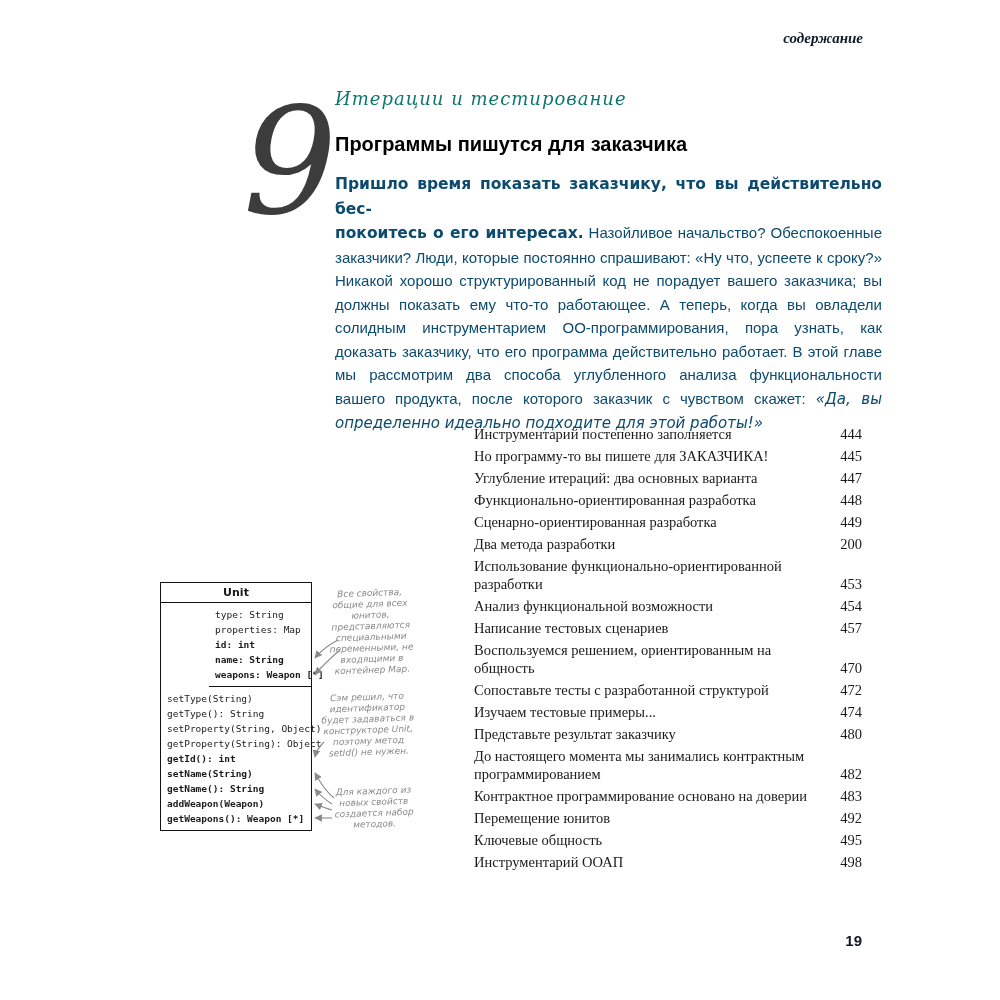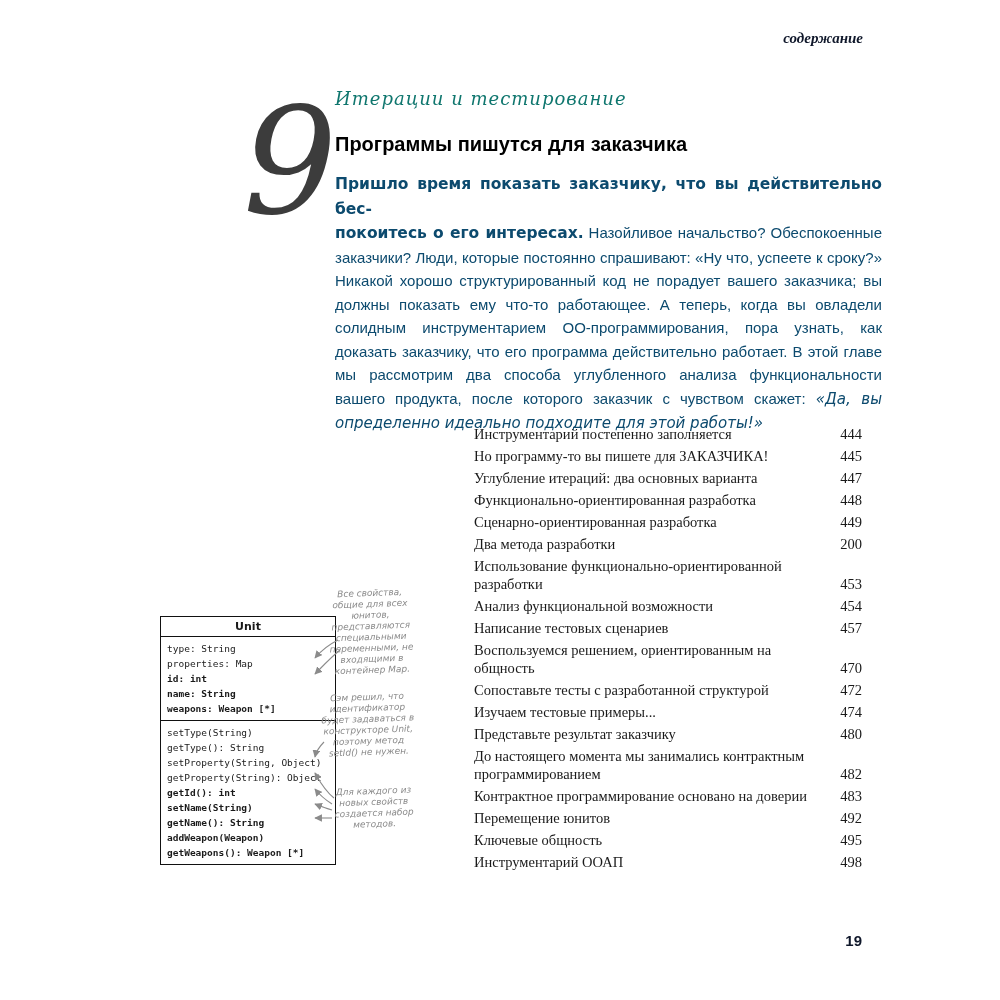--- a/index.html
+++ b/index.html
@@ -22,26 +22,26 @@
         font-size:15px;line-height:23.5px;text-align:justify;color:#0c4a6e;}
   .intro .lead{font-family:"DejaVu Sans",sans-serif;font-weight:bold;font-size:15.5px;}
   .intro .tail-italic{font-style:italic;font-family:"DejaVu Sans",sans-serif;}
 
   .toc{position:absolute;left:458px;top:425px;width:404px;}
   .toc-row{display:flex;justify-content:space-between;align-items:flex-end;
         margin-bottom:4px;font-family:"Liberation Serif",serif;font-size:14.5px;line-height:18px;}
   .toc-title{max-width:378px;margin-left:16px;}
   .toc-page{margin-left:8px;white-space:nowrap;}
 
-  .uml{position:absolute;left:160px;top:616px;width:176px;border:1.3px solid #111;background:#fff;
+  .uml{position:absolute;left:160px;top:582px;width:152px;border:1.3px solid #111;background:#fff;
         box-sizing:border-box;}
   .uml-header{text-align:center;font-family:"DejaVu Sans",sans-serif;font-weight:bold;font-size:11px;
         padding:3px 0;border-bottom:1.3px solid #111;}
   .uml-section{padding:4px 6px;}
-  .uml-attrs{border-bottom:1.3px solid #111;}
+  .uml-attrs{border-bottom:1.3px solid #111;margin-left:48px;}
   .uml-row{font-family:"DejaVu Sans Mono",monospace;font-size:9.5px;line-height:15px;white-space:nowrap;}
   .uml-row.bold{font-weight:bold;}
 
   .note{position:absolute;font-family:"DejaVu Sans",sans-serif;font-style:italic;font-size:9px;
         line-height:11px;color:#8b8b8b;text-align:center;}
   .note1{left:325px;top:588px;width:92px;transform:rotate(-2deg);}
   .note2{left:318px;top:692px;width:100px;transform:rotate(-2deg);}
   .note3{left:328px;top:786px;width:92px;transform:rotate(-2deg);}
 
   .arrows{position:absolute;left:0;top:0;width:1000px;height:1000px;pointer-events:none;}

